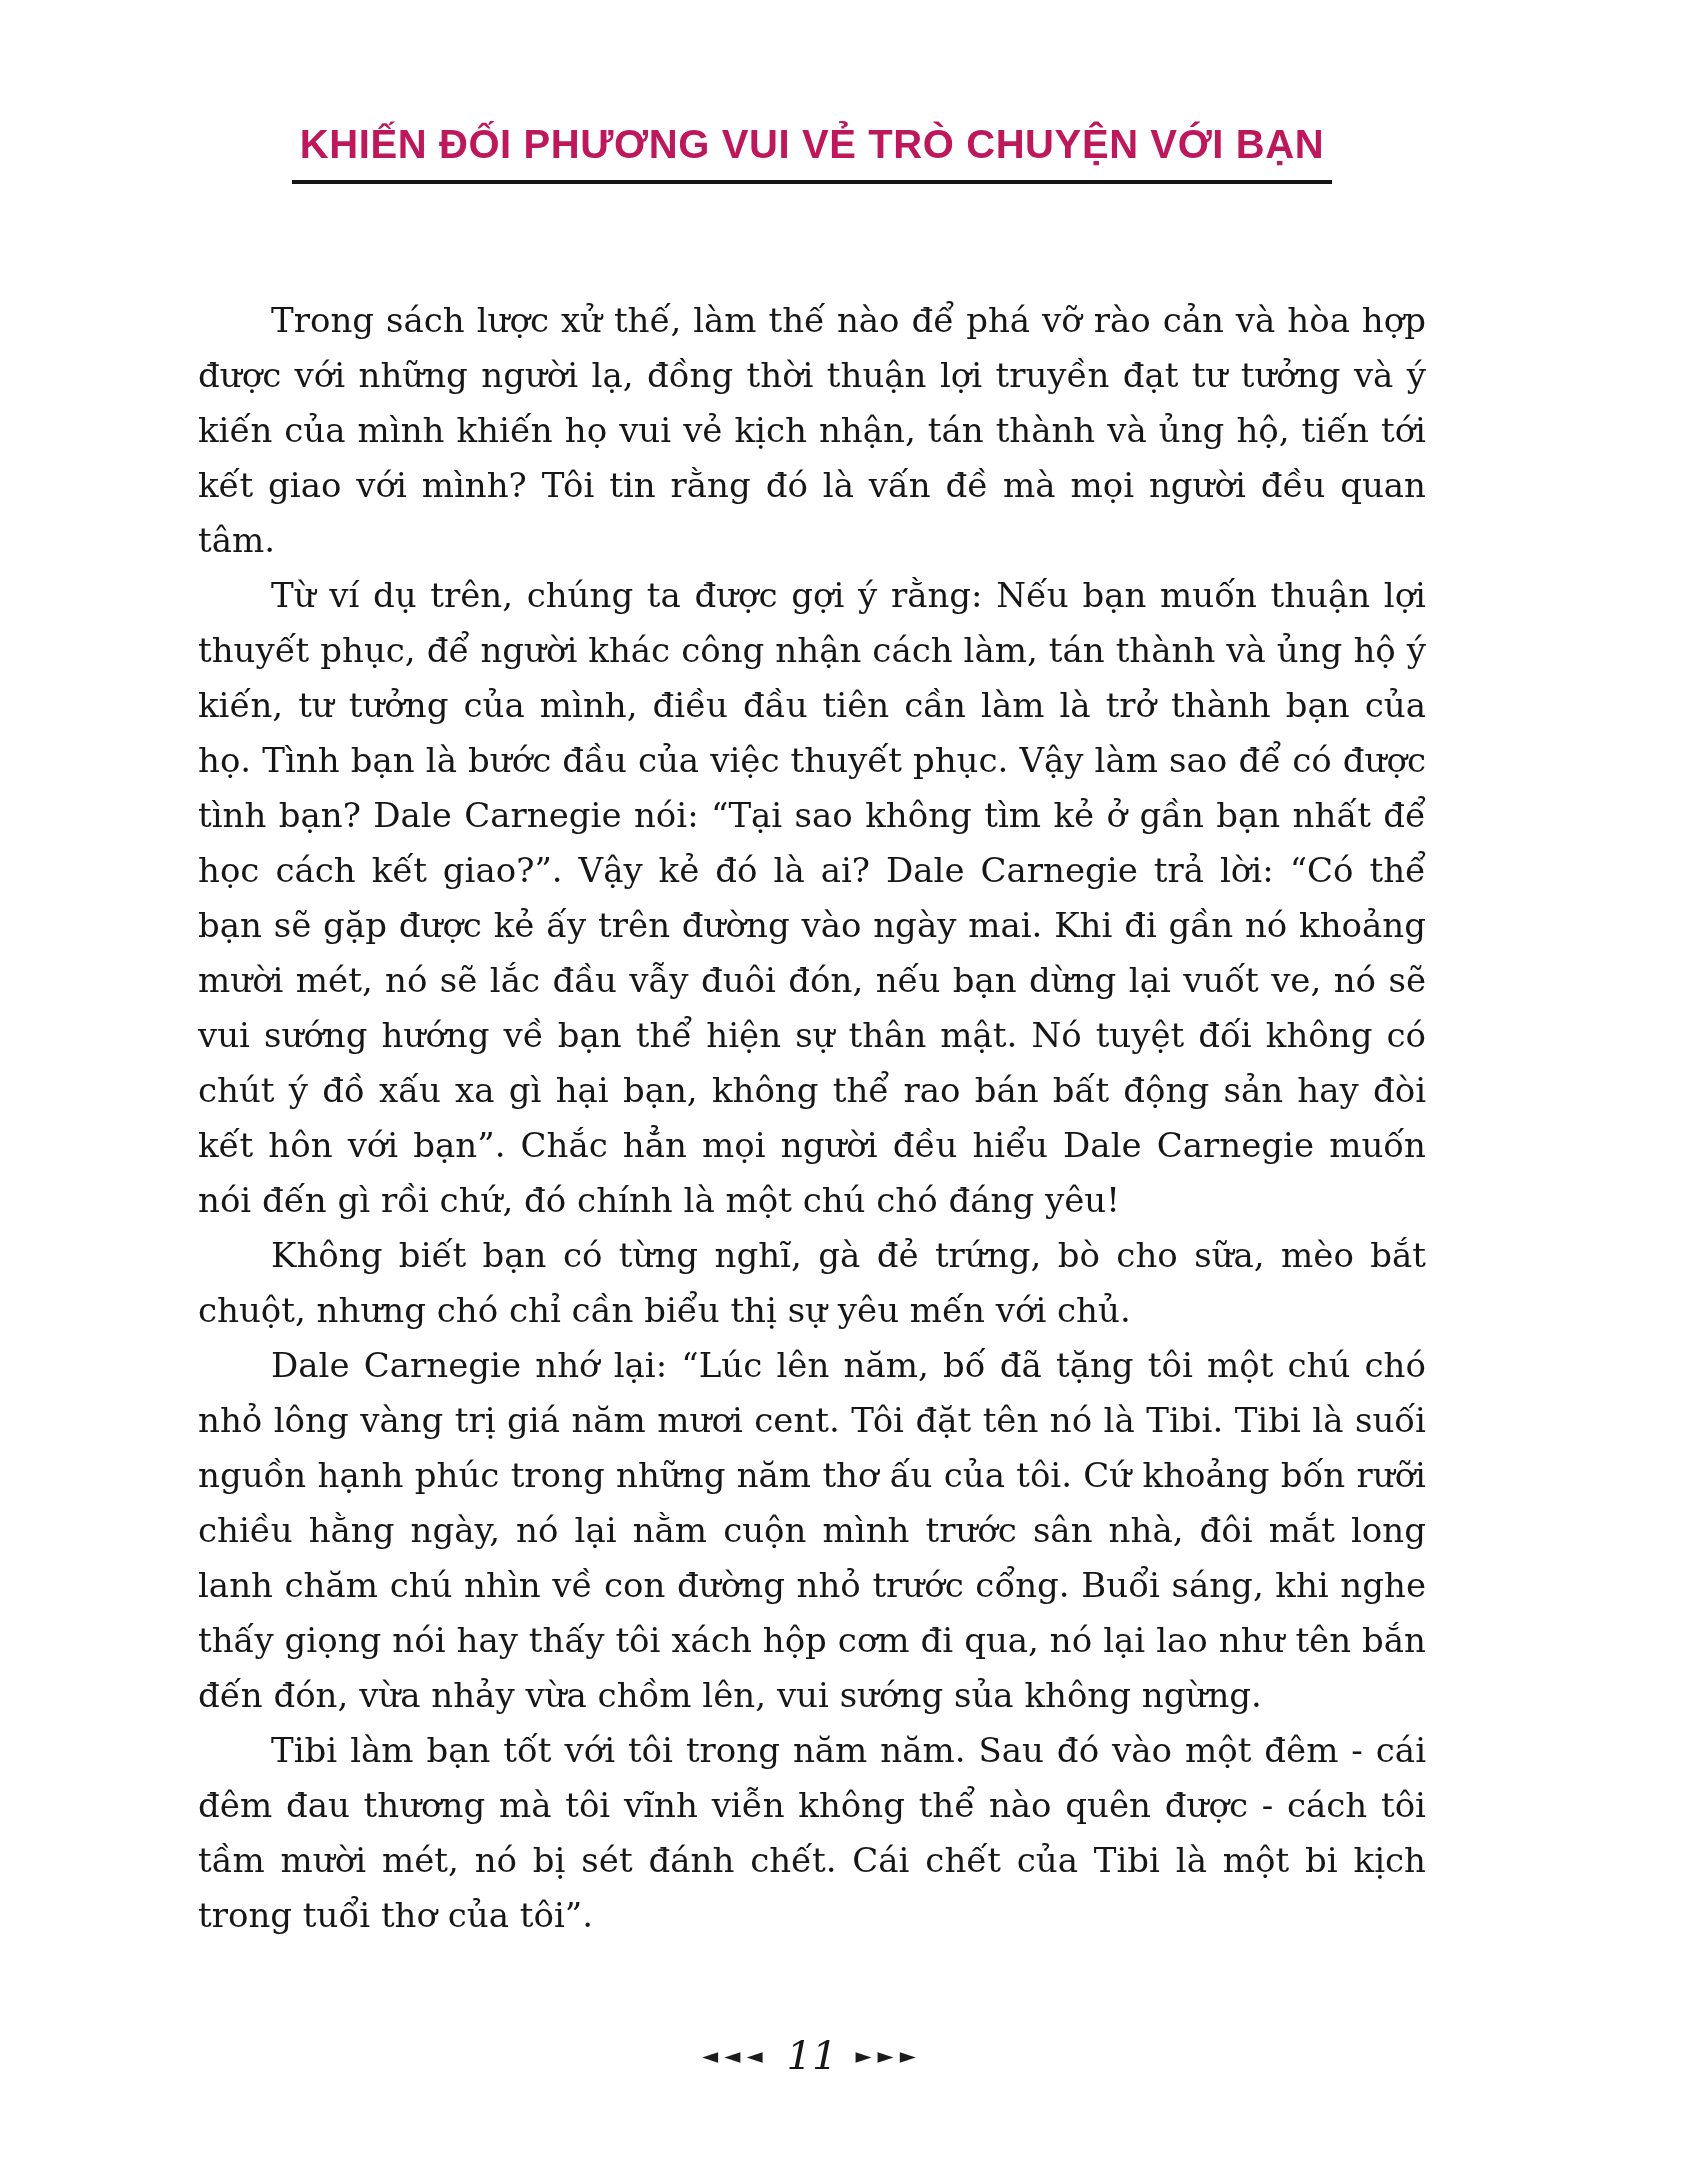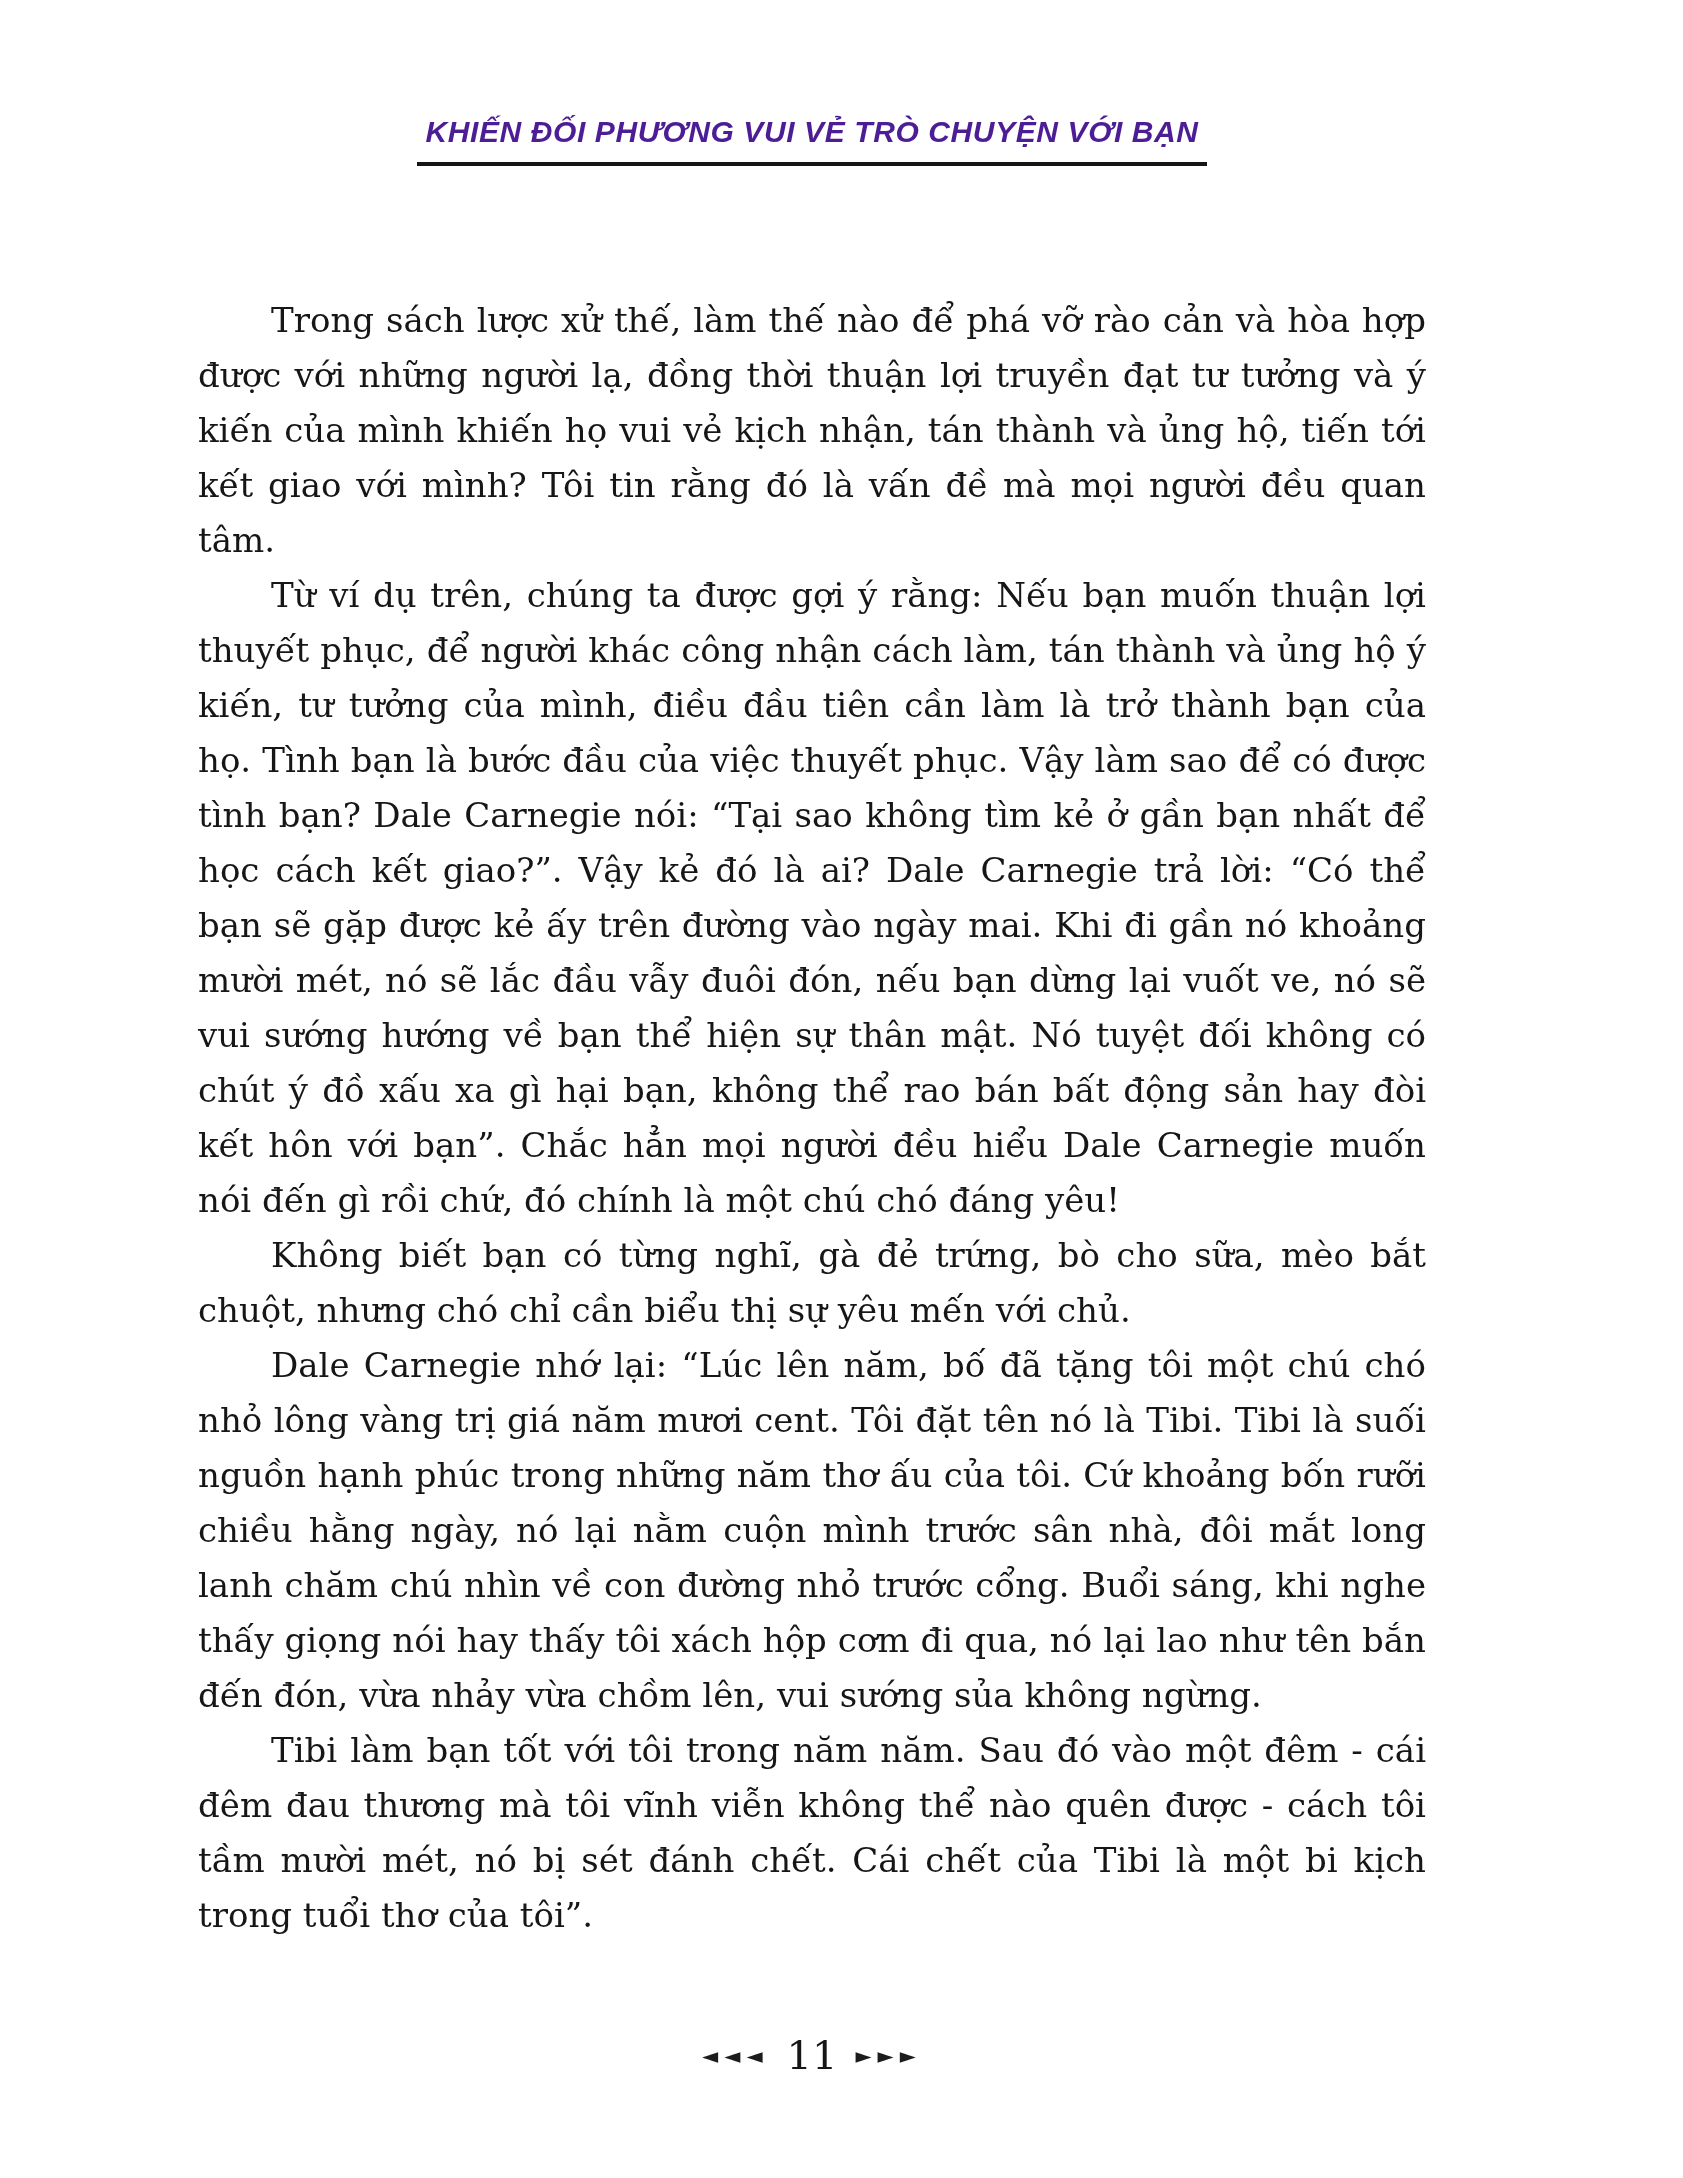--- a/index.html
+++ b/index.html
@@ -19,27 +19,26 @@
     position: absolute;
     top: 95px;
     left: 198px;
     width: 1228px;
     text-align: center;
   }
   .running-header {
     display: inline-block;
     font-family: "Liberation Sans", sans-serif;
     font-weight: 700;
-    font-size: 30px;
+    font-size: 40px;
     letter-spacing: 0.6px;
-    color: #4c1d95;
+    color: #be185d;
     padding: 0 8px 13px 8px;
     border-bottom: 4px solid #161616;
     white-space: nowrap;
-    font-style: italic;
   }
   .body-text {
     position: absolute;
     top: 293px;
     left: 198px;
     width: 1228px;
     font-family: "DejaVu Serif", serif;
     font-size: 34px;
     line-height: 55px;
     text-align: justify;
@@ -60,20 +59,21 @@
   }
   .arrows {
     font-family: "DejaVu Sans", sans-serif;
     font-size: 21px;
     letter-spacing: 6px;
     color: #1c1c1c;
     vertical-align: 6px;
   }
   .page-number {
     font-family: "DejaVu Serif", serif;
+    font-style: italic;
     font-size: 40px;
     color: #161616;
     margin: 2px 18px;
   }
 </style>
 </head>
 <body>
 
 <div class="page">
 

